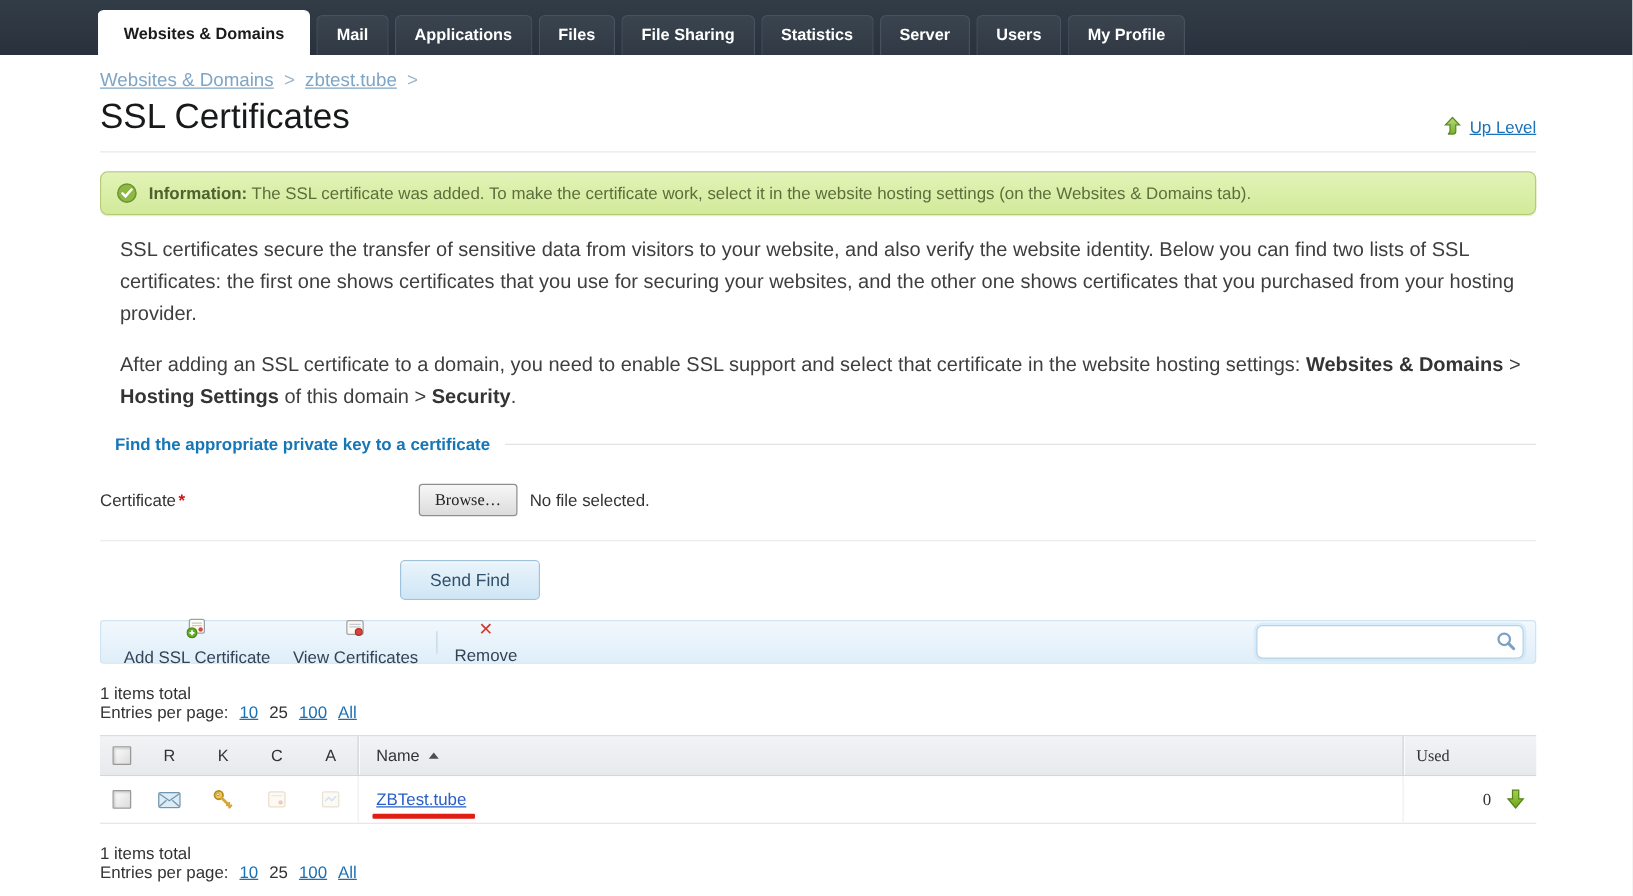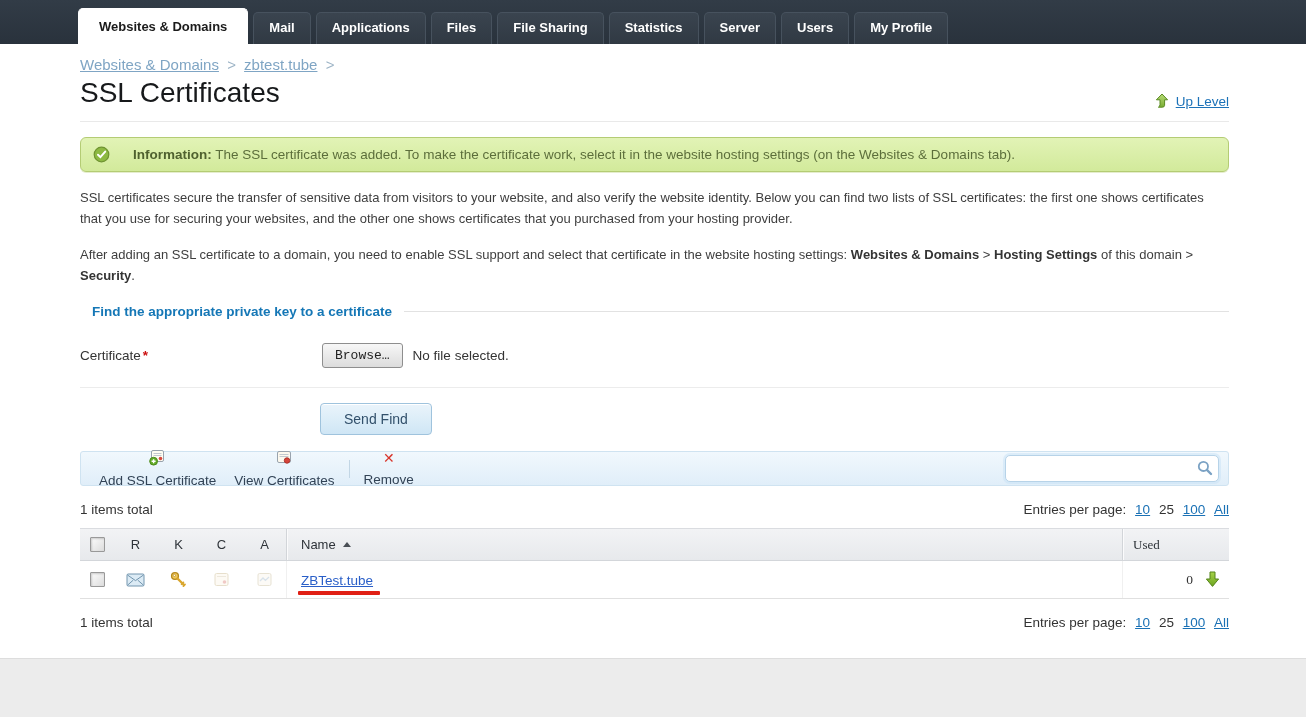--- a/index.html
+++ b/index.html
@@ -18,56 +18,56 @@
   .breadcrumb a{color:#7fa5c4;text-decoration:underline;}
   .breadcrumb .sep{color:#9db4c6;margin:0 4px;}
   .title-row{display:flex;justify-content:space-between;align-items:flex-end;margin-top:4px;}
   h1{margin:0;font-size:28px;font-weight:400;color:#17191b;letter-spacing:0;}
   .up-level{display:flex;align-items:center;gap:6px;font-size:13.5px;color:#1c72b8;
     text-decoration:none;}
   .up-level span{text-decoration:underline;}
   .hr1{border-top:1px solid #e9e9e9;margin-top:12px;}
   
   .banner{margin-top:15px;background:linear-gradient(#e2f3b6,#d2ea9b);border:1px solid #b4cc74;
-    border-radius:6px;padding:8px 12px;display:flex;align-items:center;gap:23px;
+    border-radius:6px;padding:8px 12px;display:flex;align-items:center;gap:9px;
     color:#5c6e3b;font-size:13.5px;box-shadow:0 1px 0 rgba(180,204,116,.35);}
   .banner b{color:#4f612f;}
   
-  p.intro{color:#3e3e3e;font-size:13px;line-height:1.58;margin:16px 0 0 0;}
+  p.intro{color:#3e3e3e;font-size:16px;line-height:1.58;margin:16px 0 0 16px;}
   p.intro b{color:#343434;}
   
   .find-row{display:flex;align-items:center;gap:12px;margin-top:18px;}
   .find-link{color:#1577b6;font-weight:700;font-size:13.5px;text-decoration:none;white-space:nowrap;margin-left:12px;}
   .find-row .rule{flex:1;border-top:1px solid #e2e2e2;}
   
   .cert-row{display:flex;align-items:center;margin-top:24px;font-size:13.5px;color:#333;}
   .cert-label{width:242px;}
   .req{color:#cc1111;font-weight:700;margin-left:2px;}
-  .browse{font-family:Liberation Mono, monospace;font-size:13px;color:#222;padding:4px 12px;border:1px solid #8e8e8e;
-    border-radius:3px;background:linear-gradient(#f7f7f7,#dcdcdc);cursor:pointer;}
+  .browse{font-family:Liberation Serif, serif;font-size:13px;color:#222;padding:4px 12px;border:1px solid #8e8e8e;
+    border-radius:3px;background:linear-gradient(#f7f7f7,#dcdcdc);cursor:pointer;margin-left:13px;}
   .nofile{margin-left:10px;color:#333;}
   .hr2{border-top:1px solid #ececec;margin-top:19px;}
   .sendfile{font-family:inherit;margin:15px 0 0 240px;font-size:14px;color:#32506b;
     background:linear-gradient(#eaf4fb,#cfe6f5);border:1px solid #9fc3dd;border-radius:4px;
     padding:7px 23px;cursor:pointer;box-shadow:inset 0 1px 0 #fff;}
   
   .toolbar{margin-top:16px;height:35px;background:linear-gradient(#f1f8fd,#e0eef9);
     border:1px solid #cfe3f1;border-radius:3px;display:flex;align-items:center;
     padding:0 9px;box-sizing:border-box;}
   .tbtn{display:flex;align-items:center;gap:7px;color:#324356;font-size:13.5px;
     padding:0 9px;cursor:pointer;white-space:nowrap;flex-direction:column;}
   .tsep{width:1px;height:18px;background:#c2d6e5;margin:0 5px;}
   .xicon{color:#d8352b;font-weight:700;font-size:14px;line-height:1;}
   .search{margin-left:auto;position:relative;width:212px;height:25px;background:#fff;
     border:1px solid #b7d3e8;border-radius:5px;box-shadow:0 0 0 2px rgba(200,225,245,.5);}
   .search input{position:absolute;left:6px;top:2px;width:175px;height:19px;border:none;
     outline:none;font-size:13px;font-family:inherit;background:transparent;color:#333;}
   .search svg{position:absolute;right:5px;top:4px;}
   
-  .meta-row{display:flex;justify-content:space-between;margin-top:16px;font-size:13.5px;color:#333;}
+  .meta-row{display:flex;justify-content:space-between;margin-top:16px;font-size:13.5px;color:#333;flex-direction:column;}
   .pager a{color:#1a71b5;text-decoration:underline;margin-left:5px;}
   .pager .cur{margin-left:5px;color:#333;}
   
   .table{margin-top:11px;border-bottom:1px solid #e0e0e0;}
   .thead,.trow{display:flex;align-items:stretch;}
   .thead{background:linear-gradient(#f2f3f5,#e7e9ec);border-top:1px solid #dadce0;
     border-bottom:1px solid #d3d6da;height:31px;font-size:13px;color:#2e3339;}
   .trow{height:37px;background:#fff;}
   .c-check{width:34px;display:flex;align-items:center;justify-content:center;}
   .c-ico{width:43px;display:flex;align-items:center;justify-content:center;}

